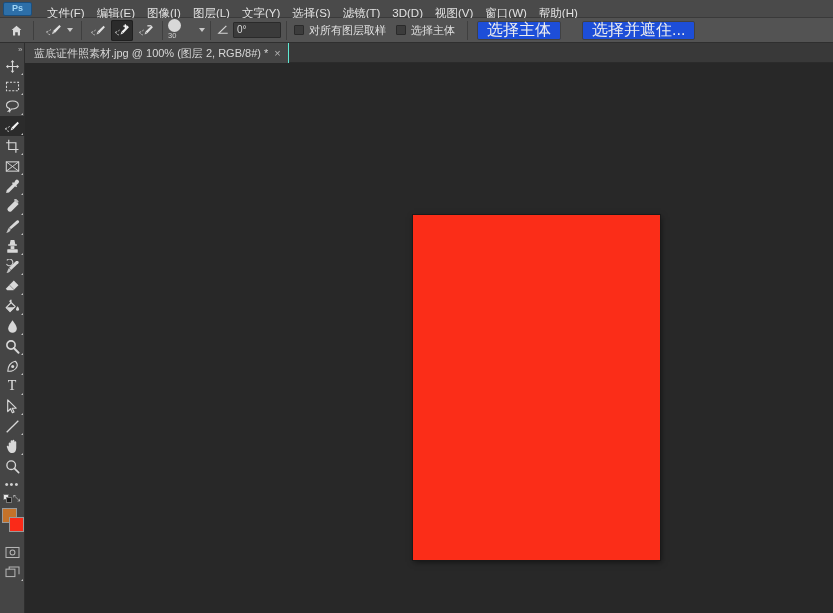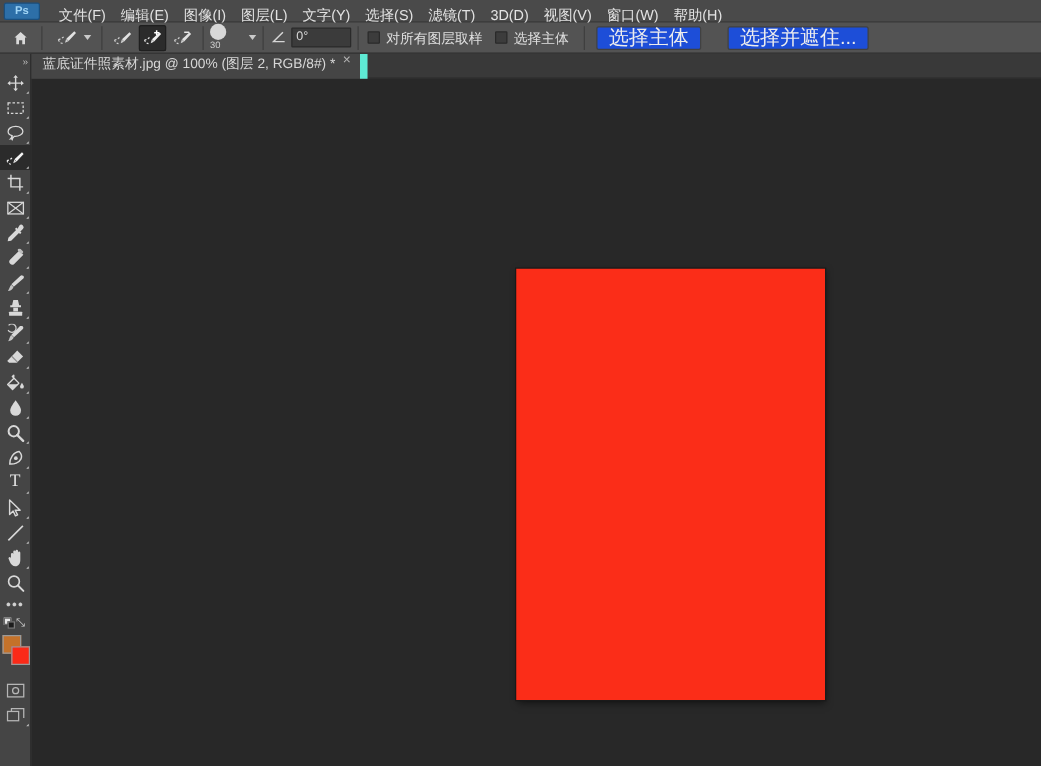--- a/index.html
+++ b/index.html
@@ -97,23 +97,23 @@
   
   .tabbar {
     height: 20px; width: 100%;
     background: #393939;
     display: flex; align-items: stretch;
     border-bottom: 1px solid #2b2b2b;
     padding-left: 25px;
   }
   .doctab {
     height: 20px; background: #454545;
-    display: flex; gap: 6px;
+    display: flex; align-items: center; gap: 6px;
     padding: 0 7px 0 9px;
-    border-right: 6px solid #5eead4;
+    border-right: 1px solid #5eead4;
     color: #d7d7d7; font-size: 11px; white-space: nowrap;
   }
   .tab-close { color: #b5b5b5; font-size: 11px; line-height: 11px; }
 
   
   .toolbar {
     position: absolute; left: 0; top: 43px;
     width: 25px; height: 570px;
     background: #454545;
     border-right: 1px solid #2e2e2e;

